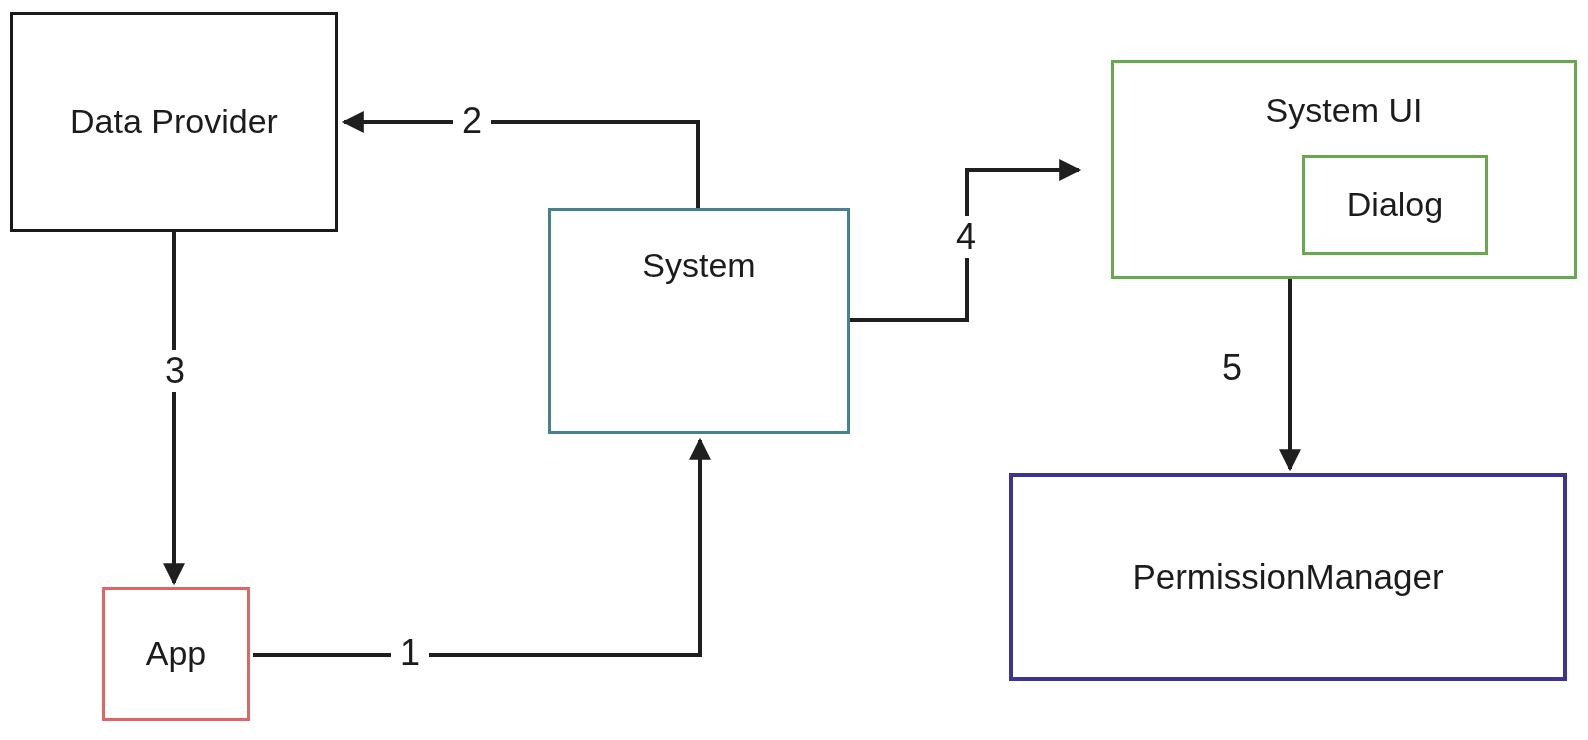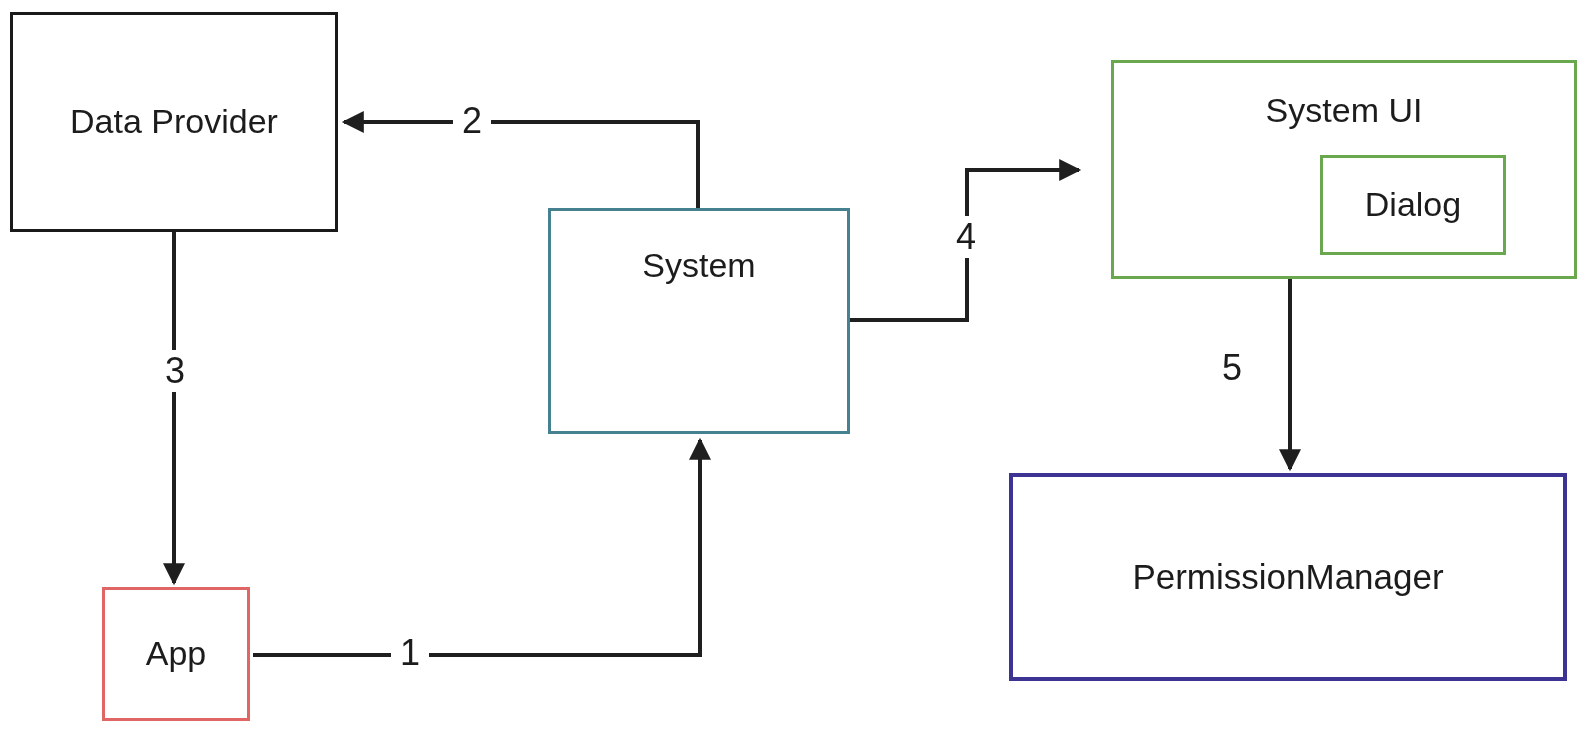--- a/index.html
+++ b/index.html
@@ -53,21 +53,21 @@
     text-align: center;
     padding-top: 35px;
   }
   .node.system-ui .node-title { padding-top: 28px; }
   
   .node.app-ops {
     left: 27px; top: 107px; width: 248px; height: 95px;
     border: 3px solid #45818e;
   }
   .node.dialog {
-    left: 206px; top: 92px; width: 186px; height: 100px;
+    left: 188px; top: 92px; width: 186px; height: 100px;
     border: 3px solid #6aa84f;
     justify-content: center;
   }
   
   .edge-label {
     position: absolute;
     transform: translate(-50%, -50%);
     background: #ffffff;
     color: #1c1c1c;
     font-size: 36px;

